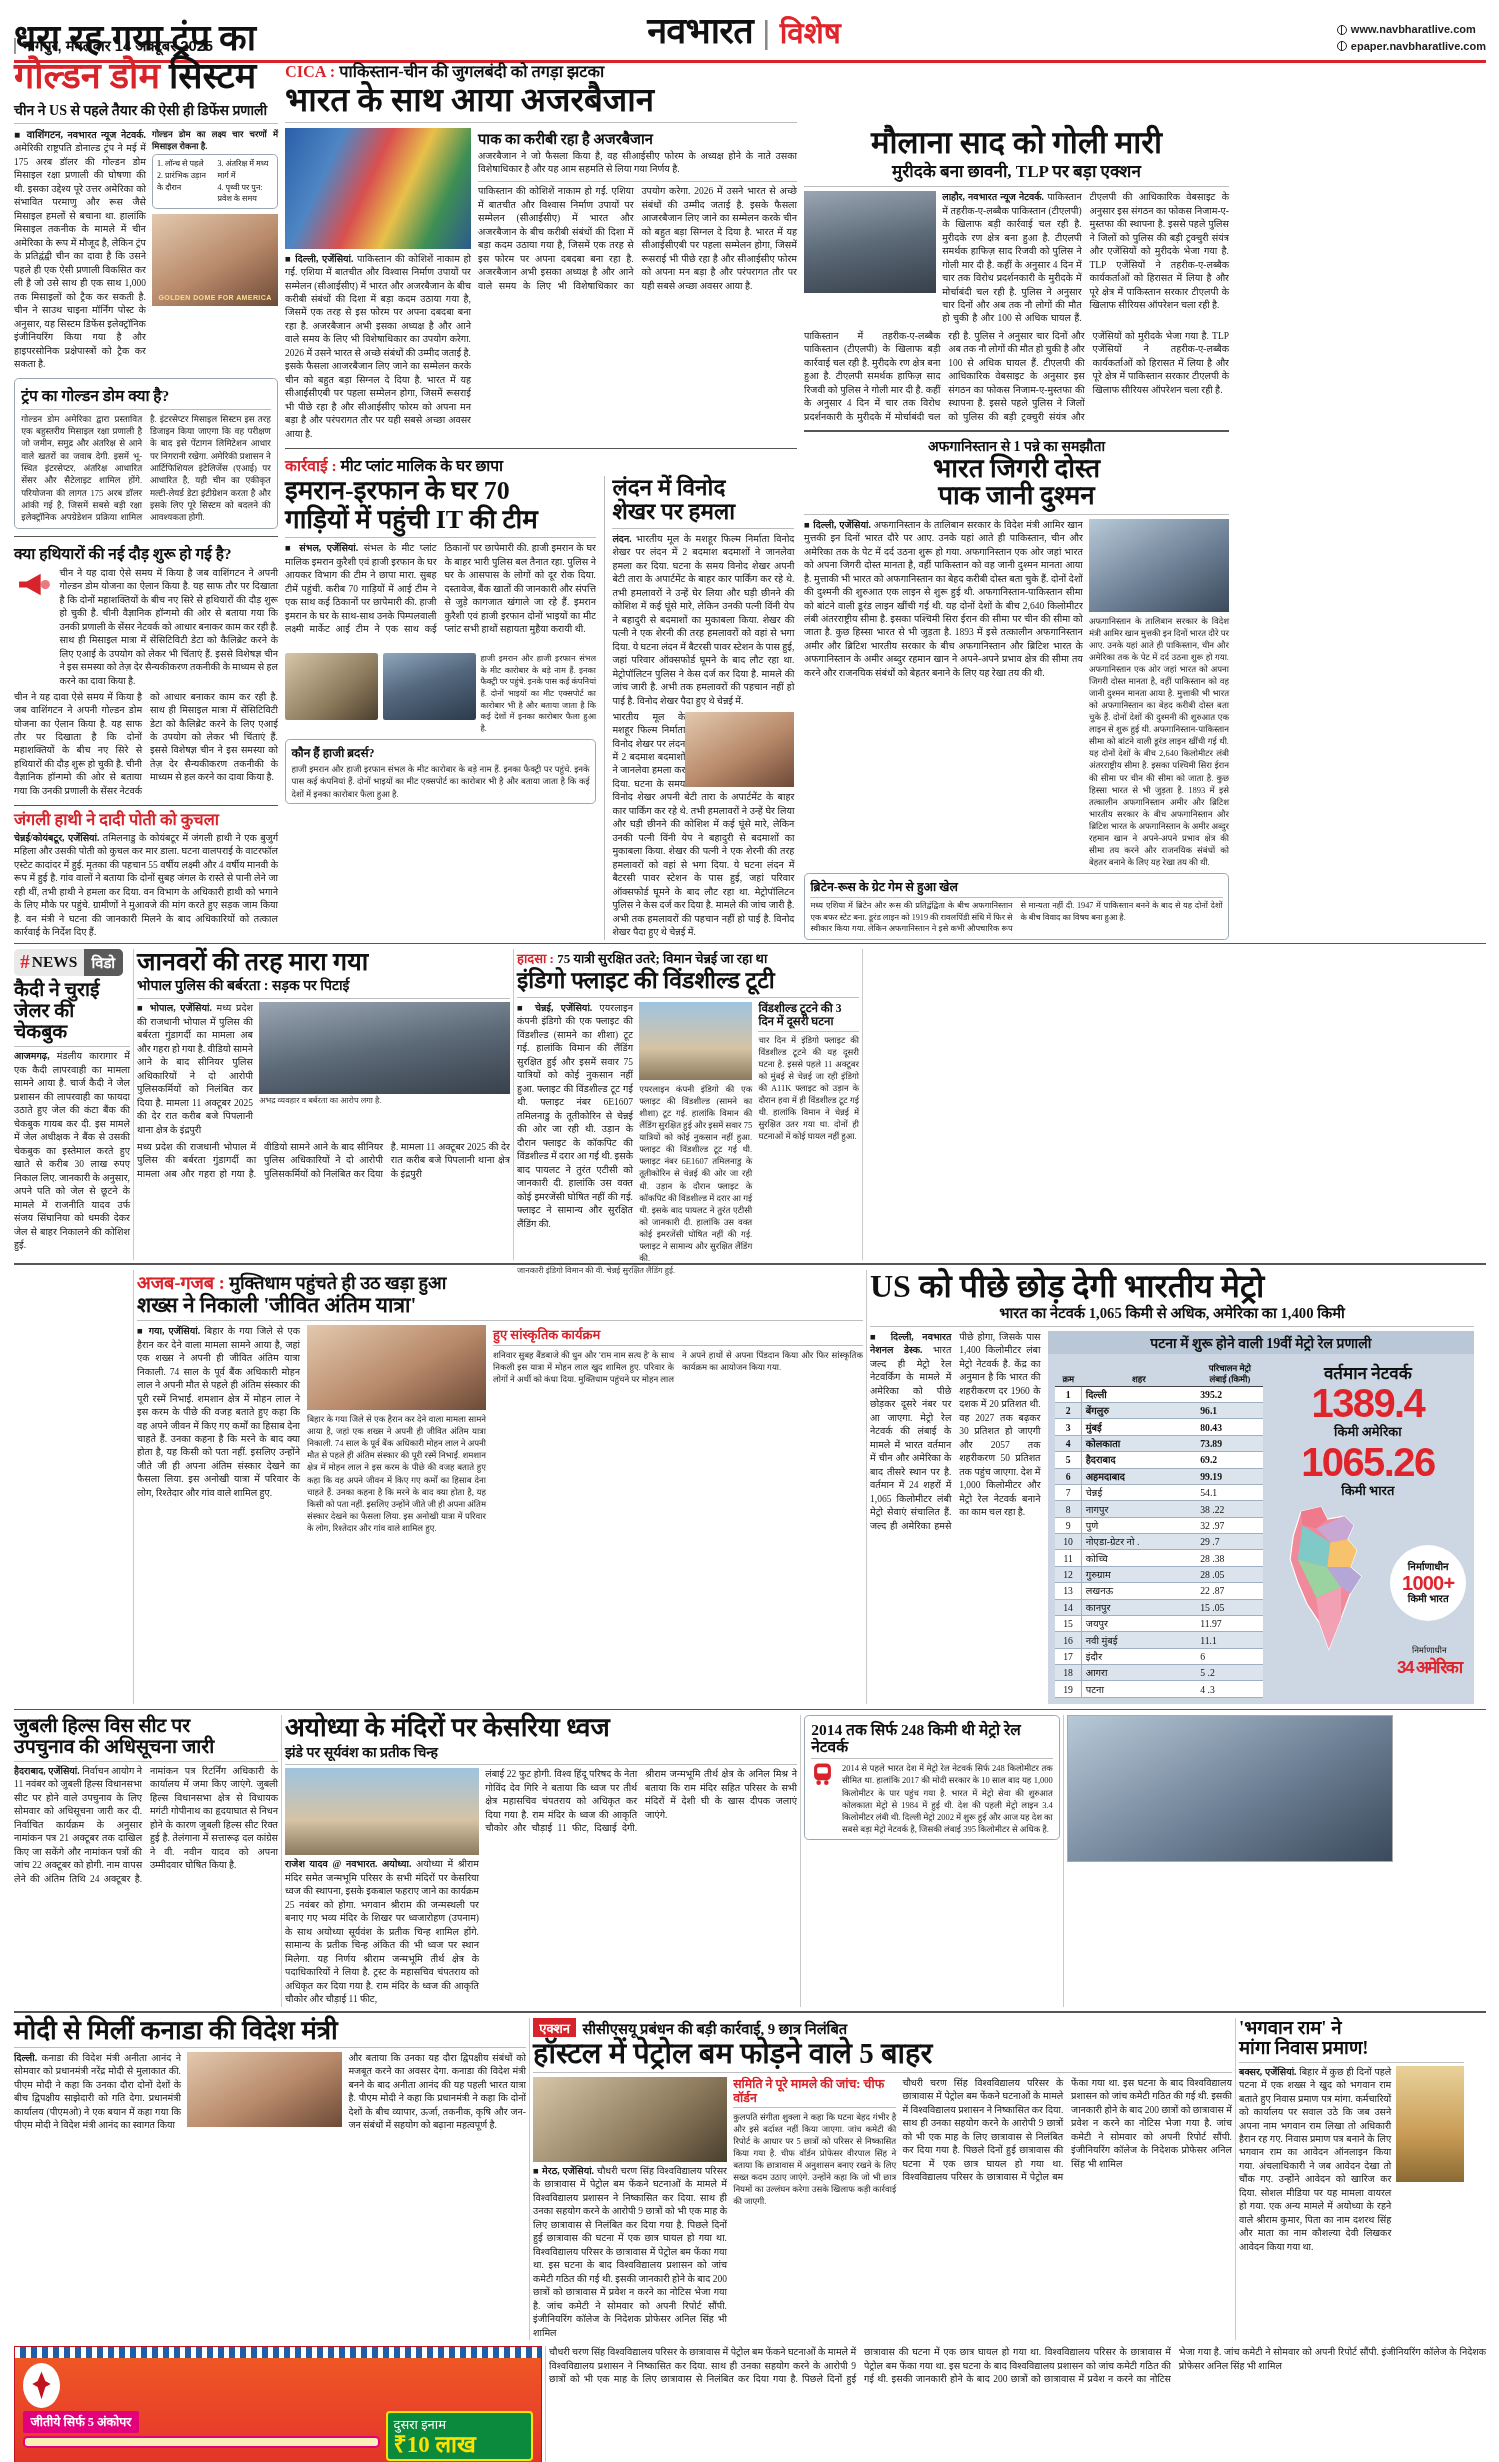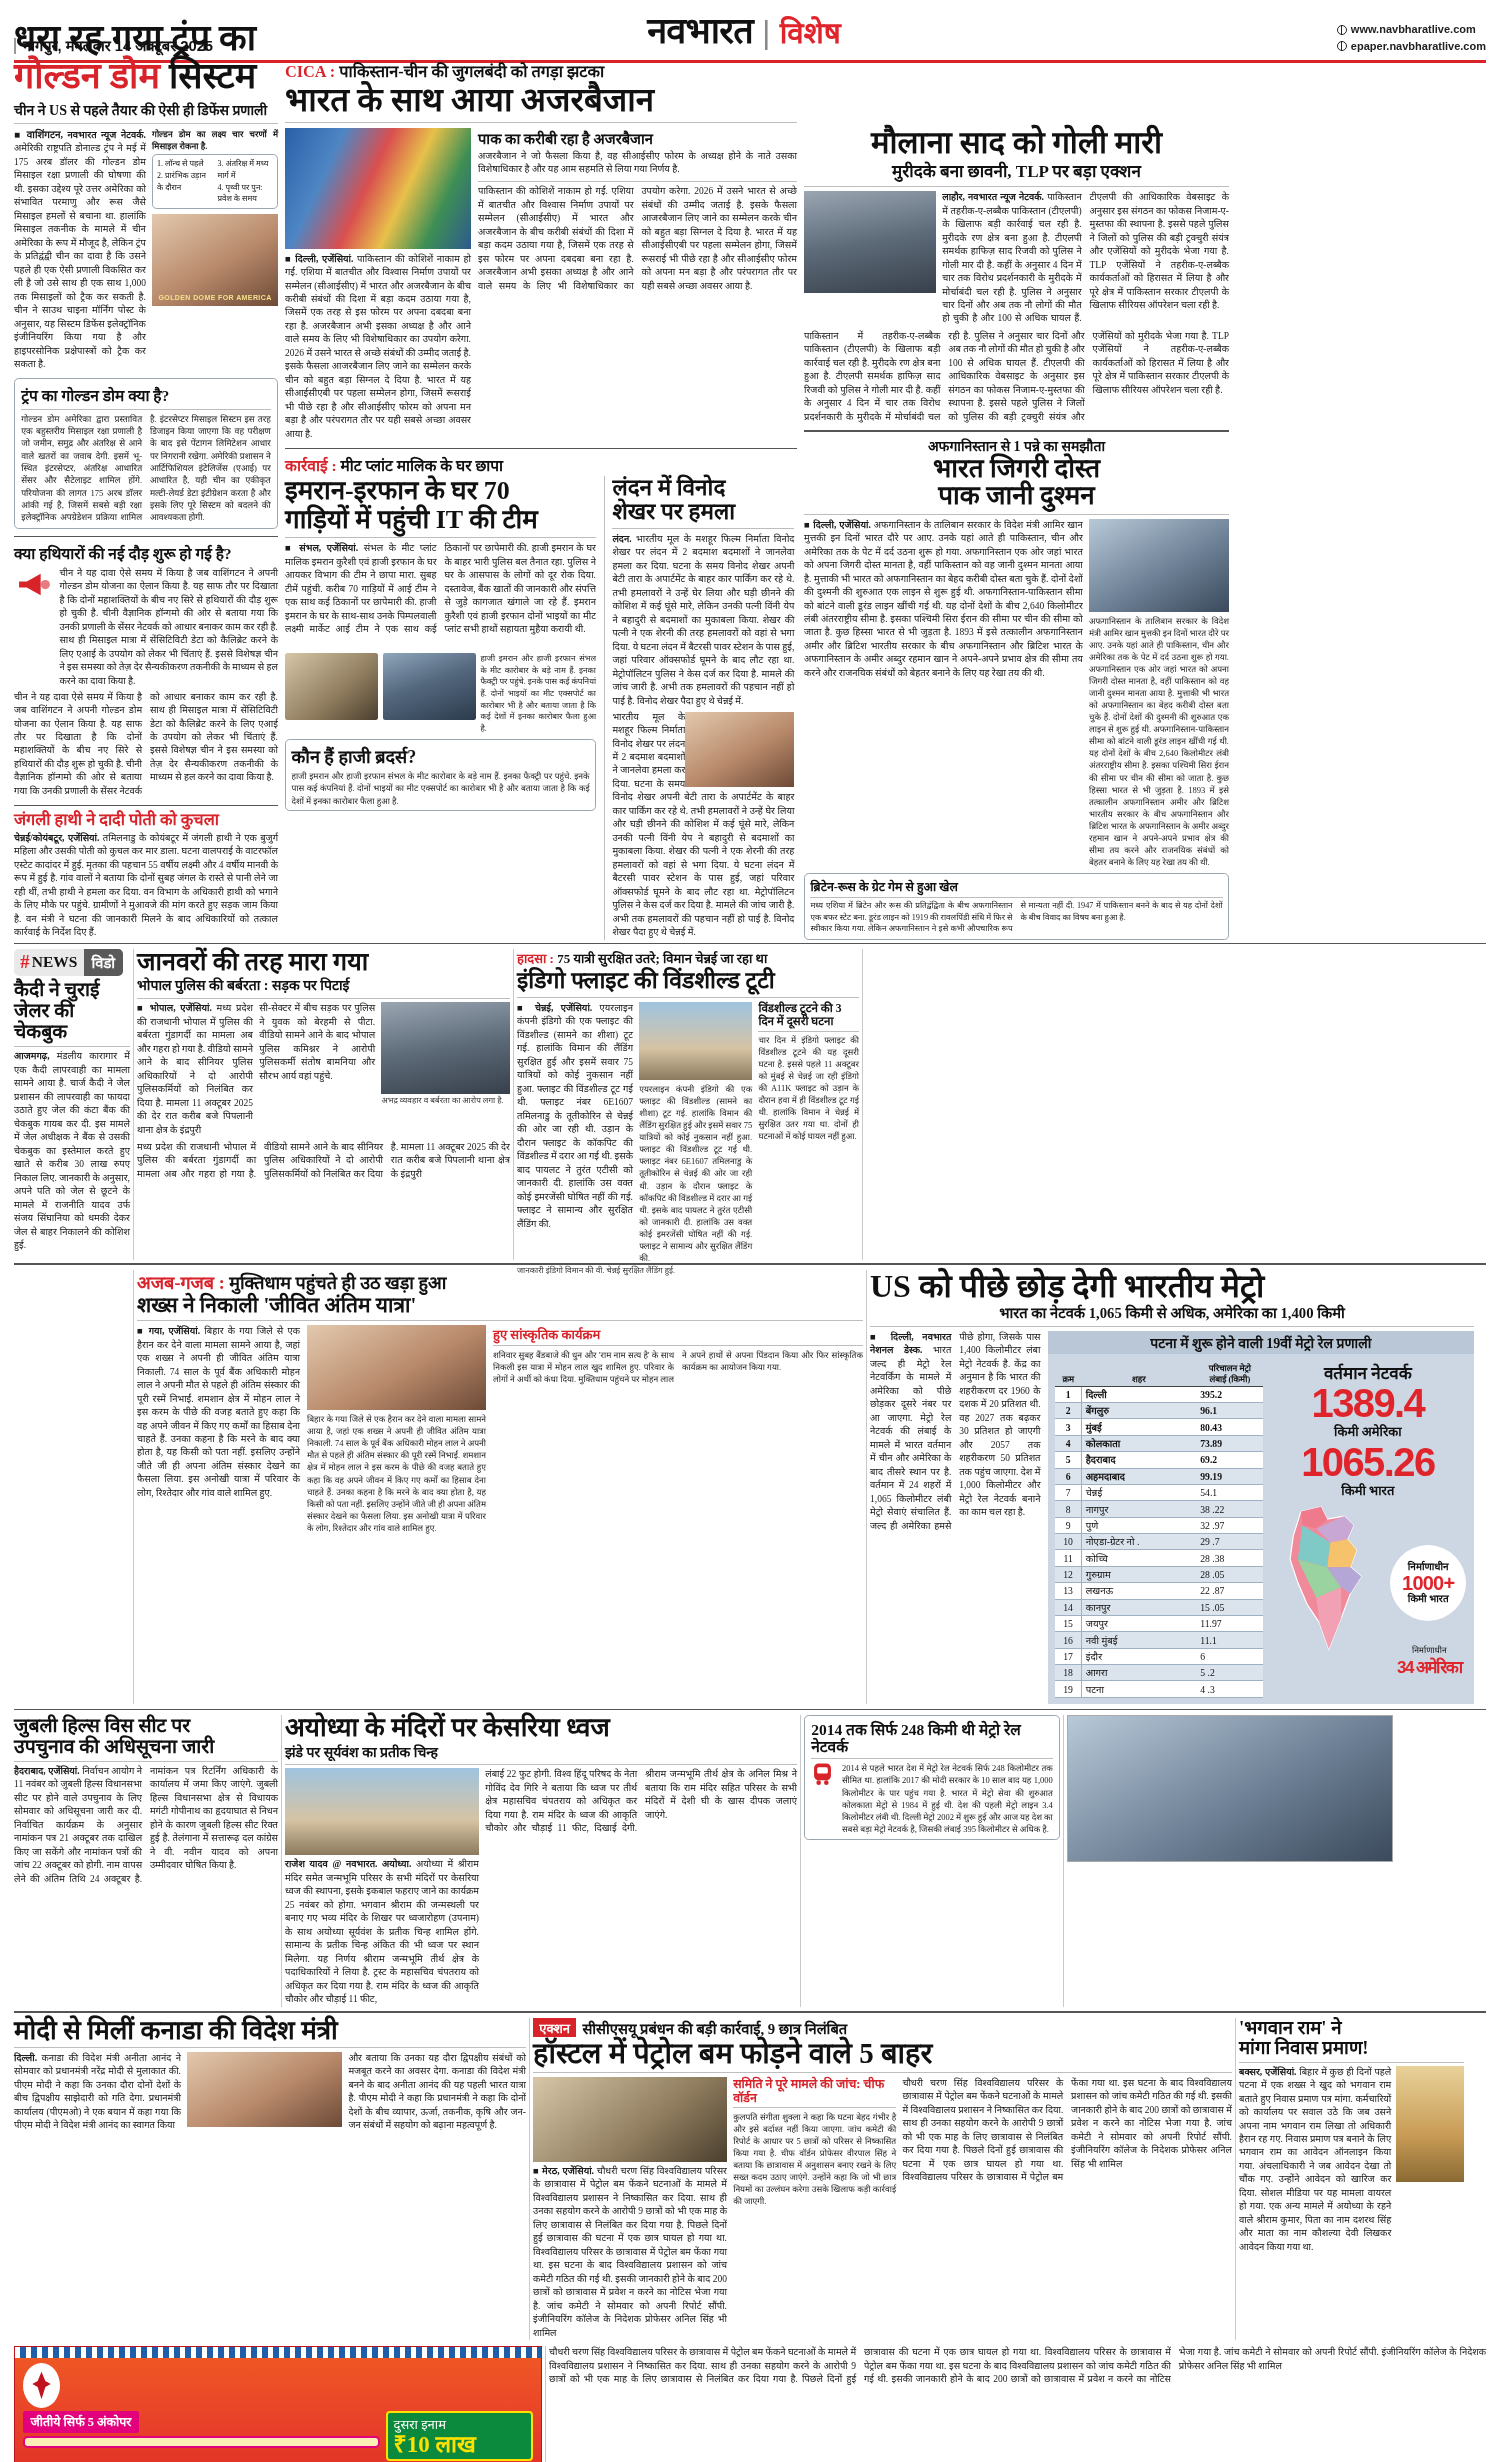--- a/index.html
+++ b/index.html
@@ -226,21 +226,21 @@
             <b>■ <span>संभल, एजेंसियां.</span></b> <span>संभल के मीट प्लांट मालिक इमरान कुरैशी एवं हाजी इरफान के घर आयकर विभाग की टीम ने छापा मारा. सुबह टीमें पहुंची. करीब 70 गाड़ियों में आई टीम ने एक साथ कई ठिकानों पर छापेमारी की. हाजी इमरान के घर के साथ-साथ उनके पिम्पलवाली लक्ष्मी मार्केट आई टीम ने एक साथ कई ठिकानों पर छापेमारी की. हाजी इमरान के घर के बाहर भारी पुलिस बल तैनात रहा. पुलिस ने घर के आसपास के लोगों को दूर रोक दिया. दस्तावेज, बैंक खातों की जानकारी और संपत्ति से जुड़े कागजात खंगाले जा रहे हैं. इमरान कुरैशी एवं हाजी इरफान दोनों भाइयों का मीट प्लांट सभी हाथों सहायता मुहैया करायी थी.</span>
           </div>
           <div style="display:flex;gap:4.7px;margin-top:3.9px;">
             <div class="photo p2" style="width:93px;height:67px;border-radius:2.3px;"></div>
             <div class="photo p1" style="width:93px;height:67px;border-radius:2.3px;"></div>
             <div class="body-text" style="flex:1;font-size:8.2px;">
               <span>हाजी इमरान और हाजी इरफान संभल के मीट कारोबार के बड़े नाम हैं. इनका फैक्ट्री पर पहुंचे. इनके पास कई कंपनियां हैं. दोनों भाइयों का मीट एक्सपोर्ट का कारोबार भी है और बताया जाता है कि कई देशों में इनका कारोबार फैला हुआ है.</span>
             </div>
           </div>
           <div class="box" style="margin-top:4.7px;padding:3.9px 5.4px;">
-            <div class="boxtitle" style="font-size:18px;">कौन हैं हाजी ब्रदर्स?</div>
+            <div class="boxtitle" style="font-size:12px;">कौन हैं हाजी ब्रदर्स?</div>
             <div class="body-text" style="margin-top:2.3px;font-size:8.5px;">हाजी इमरान और हाजी इरफान संभल के मीट कारोबार के बड़े नाम हैं. इनका फैक्ट्री पर पहुंचे. इनके पास कई कंपनियां हैं. दोनों भाइयों का मीट एक्सपोर्ट का कारोबार भी है और बताया जाता है कि कई देशों में इनका कारोबार फैला हुआ है.</div>
           </div>
         </div>
 
         <div class="vline"></div>
 
         <div style="width:182px;">
           <h1 class="lead" style="font-size:22.5px;line-height:1.08;">लंदन में विनोद</h1>
           <h1 class="lead" style="font-size:22.5px;line-height:1.08;margin-bottom:3.9px;">शेखर पर हमला</h1>
           <div class="hline" style="margin-bottom:3.9px;"></div>
@@ -313,21 +313,20 @@
     <div class="colgap"></div>
 
     <div class="col" style="width:373px;">
       <h1 class="lead" style="font-size:25px;">जानवरों की तरह मारा गया</h1>
       <div class="deck" style="font-size:14px;margin-bottom:3.9px;">भोपाल पुलिस की बर्बरता : सड़क पर पिटाई</div>
       <div class="hline" style="margin-bottom:3.9px;"></div>
       <div style="display:flex;gap:6.2px;">
         <div class="body-text" style="width:116px;">
           <b>■ <span>भोपाल, एजेंसियां.</span></b> <span>मध्य प्रदेश की राजधानी भोपाल में पुलिस की बर्बरता गुंडागर्दी का मामला अब और गहरा हो गया है. वीडियो सामने आने के बाद सीनियर पुलिस अधिकारियों ने दो आरोपी पुलिसकर्मियों को निलंबित कर दिया है. मामला 11 अक्टूबर 2025 की देर रात करीब बजे पिपलानी थाना क्षेत्र के इंद्रपुरी</span>
         </div>
-        <div class="body-text" style="width:116px;">सी-सेक्टर में बीच सड़क पर पुलिस ने युवक को बेरहमी से पीटा. वीडियो सामने आने के बाद भोपाल पुलिस कमिश्नर ने आरोपी पुलिसकर्मी संतोष बामनिया और सौरभ आर्य वहां पहुंचे.</div>
         <div style="flex:1;">
           <div class="photo crowd" style="height:92px;"></div>
           <div class="caption">अभद्र व्यवहार व बर्बरता का आरोप लगा है.</div>
         </div>
       </div>
       <div class="body-text cols3" style="margin-top:3.9px;">मध्य प्रदेश की राजधानी भोपाल में पुलिस की बर्बरता गुंडागर्दी का मामला अब और गहरा हो गया है. वीडियो सामने आने के बाद सीनियर पुलिस अधिकारियों ने दो आरोपी पुलिसकर्मियों को निलंबित कर दिया है. मामला 11 अक्टूबर 2025 की देर रात करीब बजे पिपलानी थाना क्षेत्र के इंद्रपुरी</div>
     </div>
 
     <div class="colgap"></div>
 

